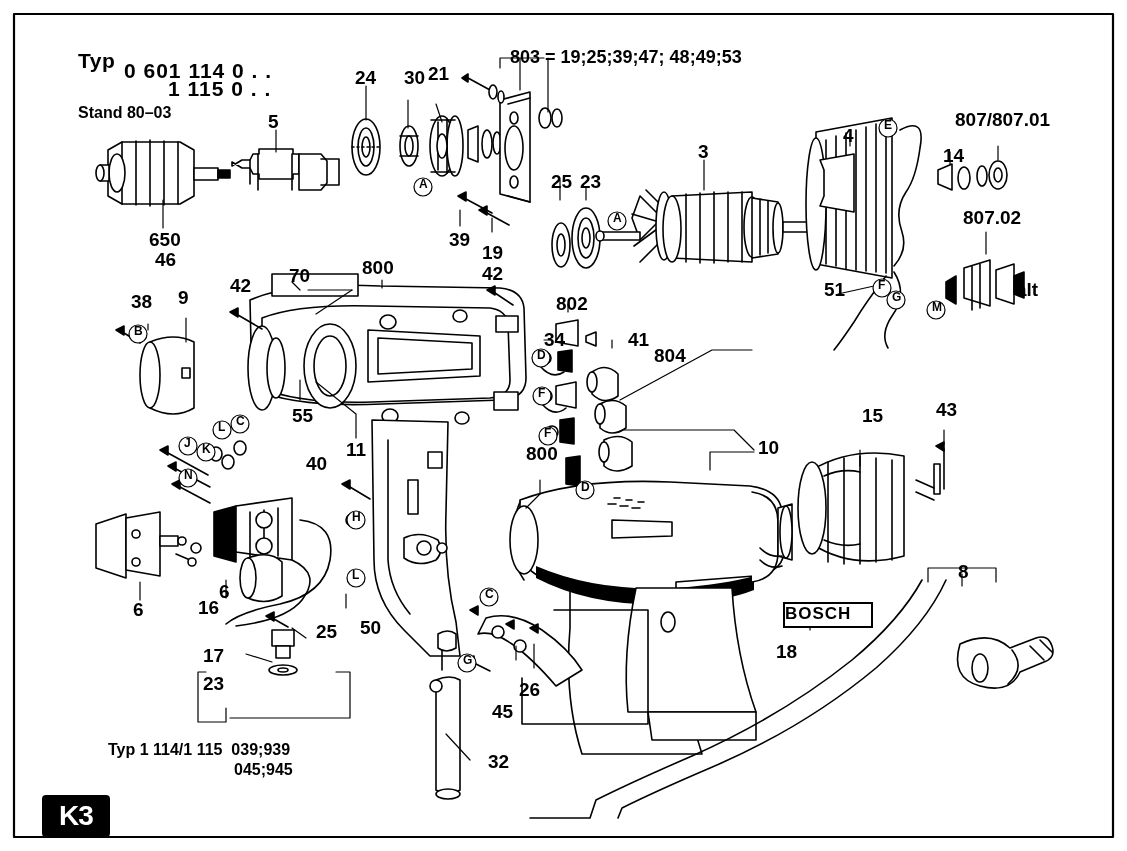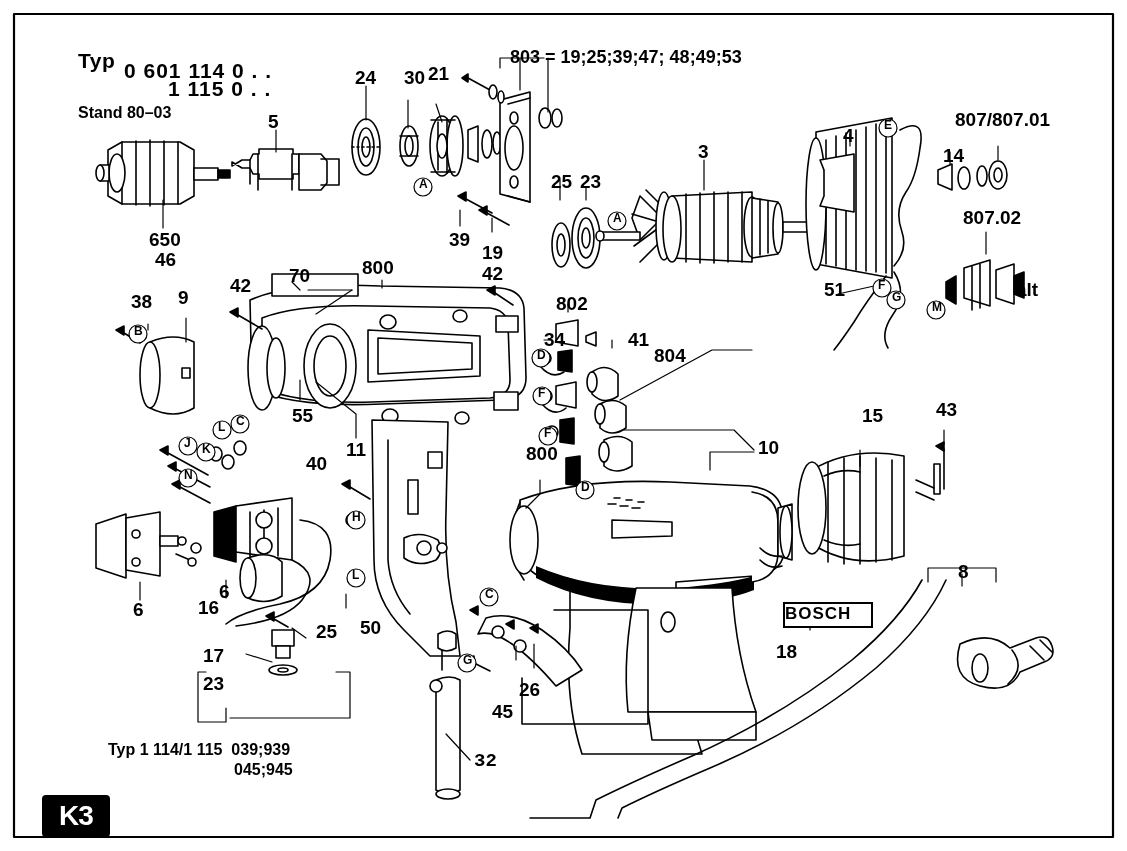--- a/index.html
+++ b/index.html
@@ -476,21 +476,21 @@
   <div class="lbl n" style="left:219px; top:582px;">6</div>
   <div class="lbl n" style="left:198px; top:598px;">16</div>
   <div class="lbl n" style="left:316px; top:622px;">25</div>
   <div class="lbl n" style="left:360px; top:618px;">50</div>
   <div class="lbl n" style="left:203px; top:646px;">17</div>
   <div class="lbl n" style="left:203px; top:674px;">23</div>
   <div class="lbl n" style="left:492px; top:662px;margin-top:40px;">45</div>
   <div class="lbl n" style="left:519px; top:680px;">26</div>
   <div class="lbl n" style="left:776px; top:642px;">18</div>
   <div class="lbl n" style="left:958px; top:562px;">8</div>
-  <div class="lbl n" style="left:474px; top:752px;font-family:Liberation Mono, monospace;">32</div>
+  <div class="lbl n" style="left:488px; top:752px;">32</div>
 
   <div class="lbl small-bold" style="left:108px; top:742px;">Typ 1 114/1 115  039;939</div>
   <div class="lbl small-bold" style="left:234px; top:762px;text-align:right;">045;945</div>
 
   <div class="boschplate">BOSCH</div>
 
   <div class="kbox">K3</div>
 
   <div class="lbl" style="left:419px; top:178px; font-size:12px;">A</div>
   <div class="lbl" style="left:613px; top:212px; font-size:12px;">A</div>

